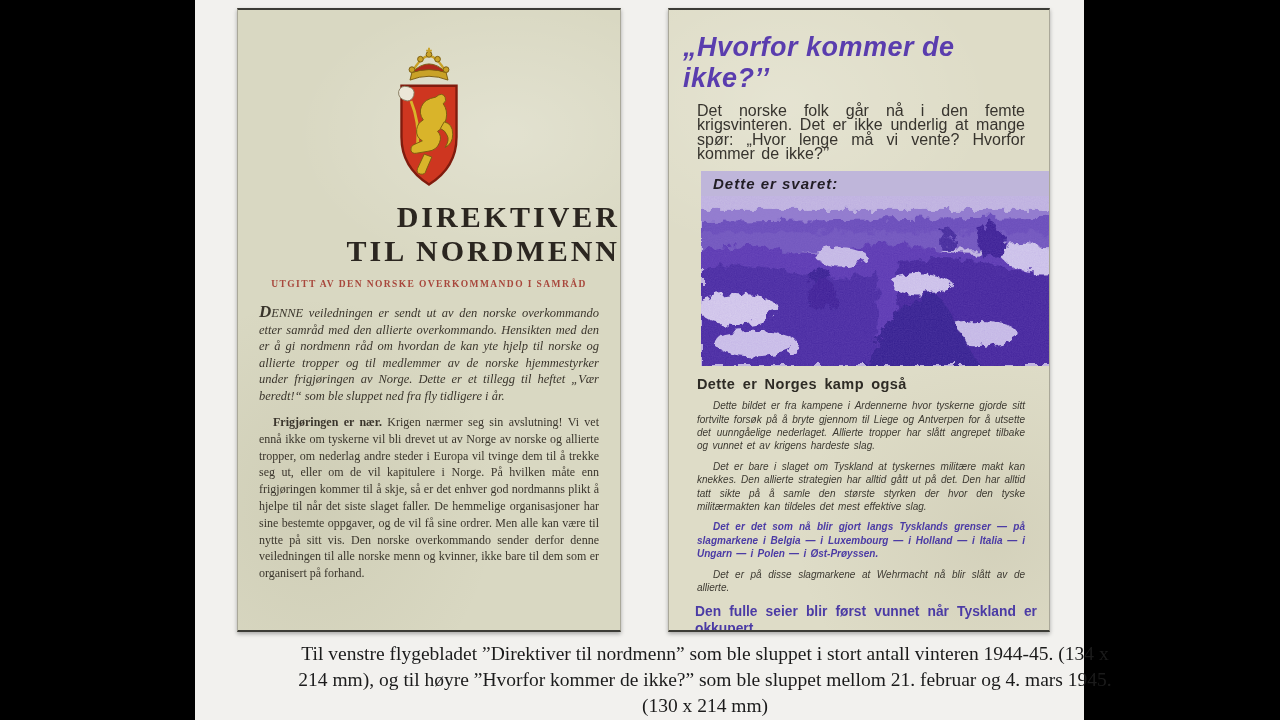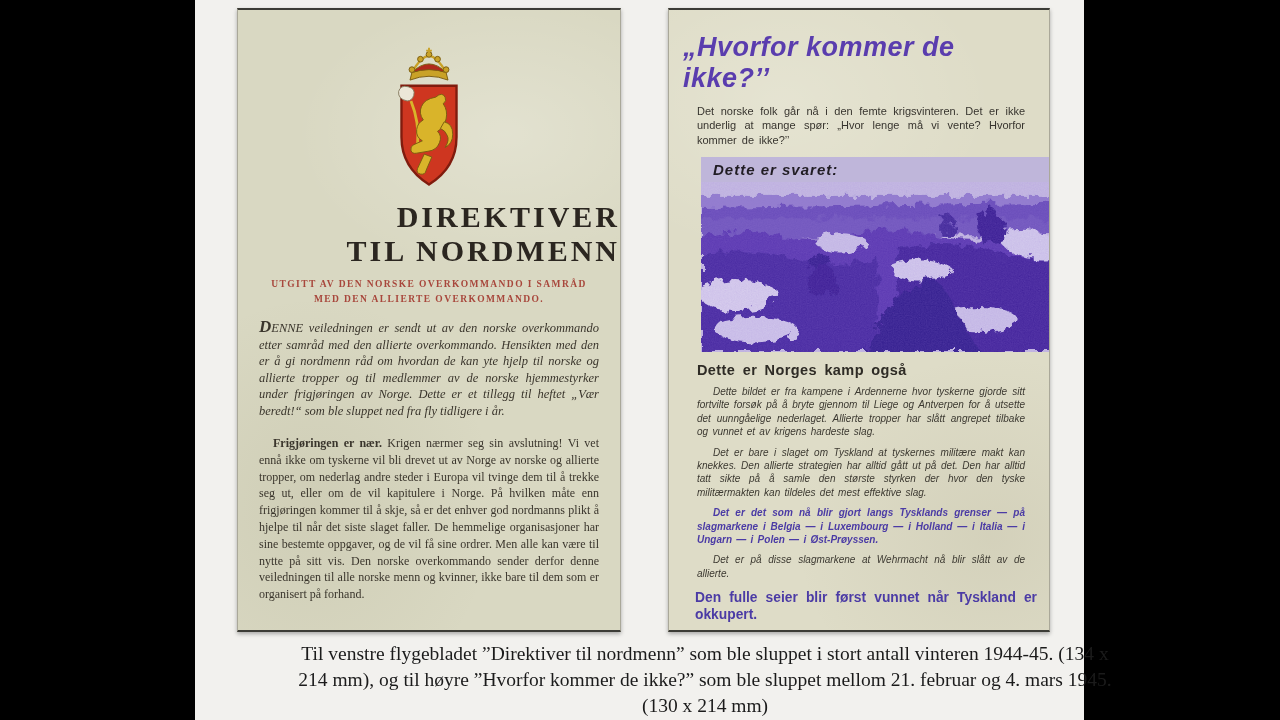--- a/index.html
+++ b/index.html
@@ -27,27 +27,27 @@
   .lf-title{font-family:"Liberation Serif","DejaVu Serif",serif;font-weight:bold;
             color:#2b2620;text-align:right;font-size:30px;line-height:34px;letter-spacing:3px;}
   .lf-title.first{margin-top:6px;}
   .lf-sub{margin-top:9px;text-align:center;color:#a8473c;font-weight:bold;
           font-size:9.5px;line-height:15px;letter-spacing:1.4px;
           font-family:"Liberation Serif","DejaVu Serif",serif;}
   .lf-p{font-family:"Liberation Serif","DejaVu Serif",serif;color:#3a352c;
         text-align:justify;margin:0 21px;}
   .lf-p1{margin-top:12px;font-style:italic;font-size:12.5px;line-height:16.5px;}
   .lf-p1::first-letter{font-size:17px;font-weight:bold;}
-  .lf-p2{margin-top:16px;font-size:12px;line-height:16.8px;text-indent:14px;}
+  .lf-p2{margin-top:10px;font-size:12px;line-height:16.8px;text-indent:14px;}
   .lf-p2 b{font-weight:bold;}
 
   
   .rf-title{margin:22px 10px 0 14px;color:#5a3dae;font-weight:bold;font-style:italic;
             font-size:27px;letter-spacing:0.5px;}
-  .rf-intro{margin:10px 24px 0 28px;color:#37342e;font-size:11px;line-height:14.3px;
+  .rf-intro{margin:10px 24px 0 28px;color:#37342e;font-size:16px;line-height:14.3px;
             text-align:justify;word-spacing:2px;}
   .photo-block{margin:10px 0 0 32px;width:395px;}
   .svaret-band{background:#bfb6da;height:25px;line-height:25px;padding-left:12px;
                color:#211d24;font-weight:bold;font-style:italic;font-size:15px;letter-spacing:1px;}
   .photo{display:block;width:353px;height:170px;background:#c9c0e3;}
   .rf-h{margin:10px 24px 0 28px;color:#2e2b25;font-weight:bold;font-size:14.5px;letter-spacing:0.4px;word-spacing:3px;}
   .rf-p{margin:7px 24px 0 28px;color:#3c3931;font-size:10px;line-height:13.4px;
         text-align:justify;text-indent:16px;word-spacing:1.5px;font-style:italic;}
   .rf-p.purple{color:#4b3ba5;font-weight:bold;}
   .rf-big{margin:10px 12px 0 26px;color:#4b3ba5;font-weight:bold;font-size:13.8px;
@@ -85,21 +85,20 @@
       <g fill="#d9b42a" stroke="#7a5c10" stroke-width="1">
         <path d="M52 56 q7 -6 10 0 q2 4 -2 7 q5 7 3 16 q-2 9 -9 13 q5 5 2 12 q-3 8 -12 9 l-12 2 q-5 1 -6 -3 q-1 -4 3 -6 l9 -4 q-7 -4 -6 -12 q1 -7 7 -10 q-5 -7 -2 -14 q3 -8 15 -10 z"></path>
         <path d="M61 82 q9 2 9 13 q0 10 -8 14 q5 -8 2 -13 q-2 -5 -7 -7 z"></path>
         <path d="M40 116 l-7 15 q-2 5 3 6 q5 1 6 -4 l6 -14 z"></path>
       </g>
     </svg>
     <div class="lf-title first">DIREKTIVER</div>
     <div class="lf-title">TIL NORDMENN</div>
     <div class="lf-sub">
       <div>UTGITT AV DEN NORSKE OVERKOMMANDO I SAMRÅD</div>
-      <div>MED DEN ALLIERTE OVERKOMMANDO.</div>
     </div>
     <p class="lf-p lf-p1">DENNE veiledningen er sendt ut av den norske overkommando etter samråd med den allierte overkommando. Hensikten med den er å gi nordmenn råd om hvordan de kan yte hjelp til norske og allierte tropper og til medlemmer av de norske hjemmestyrker under frigjøringen av Norge. Dette er et tillegg til heftet „Vær beredt!“ som ble sluppet ned fra fly tidligere i år.</p>
     <p class="lf-p lf-p2"><b>Frigjøringen er nær.</b> <span>Krigen nærmer seg sin avslutning! Vi vet ennå ikke om tyskerne vil bli drevet ut av Norge av norske og allierte tropper, om nederlag andre steder i Europa vil tvinge dem til å trekke seg ut, eller om de vil kapitulere i Norge. På hvilken måte enn frigjøringen kommer til å skje, så er det enhver god nordmanns plikt å hjelpe til når det siste slaget faller. De hemmelige organisasjoner har sine bestemte oppgaver, og de vil få sine ordrer. Men alle kan være til nytte på sitt vis. Den norske overkommando sender derfor denne veiledningen til alle norske menn og kvinner, ikke bare til dem som er organisert på forhand.</span></p>
   </div>
 
   <div class="leaflet leaflet-right">
     <div class="rf-title">„Hvorfor kommer de ikke?’’</div>
     <p class="rf-intro">Det norske folk går nå i den femte krigsvinteren. Det er ikke underlig at mange spør: „Hvor lenge må vi vente? Hvorfor kommer de ikke?’’</p>
 
     <div class="photo-block">

